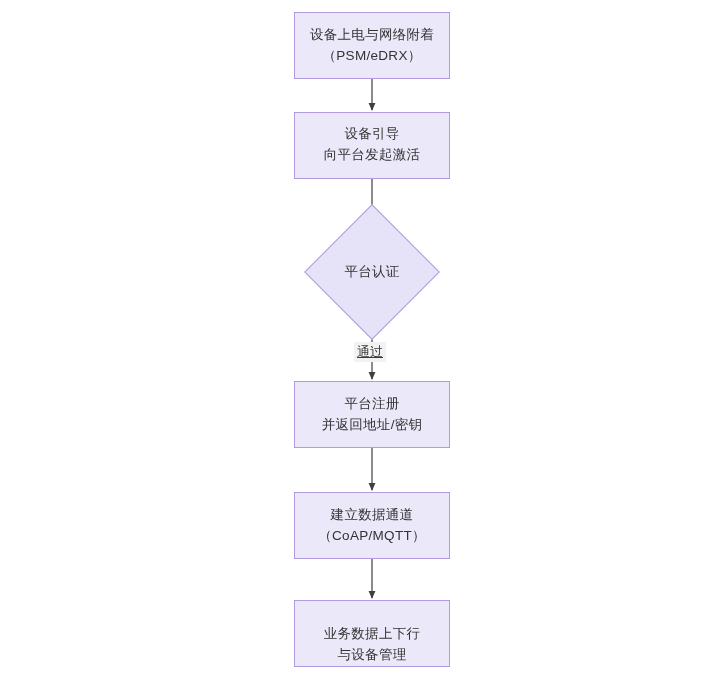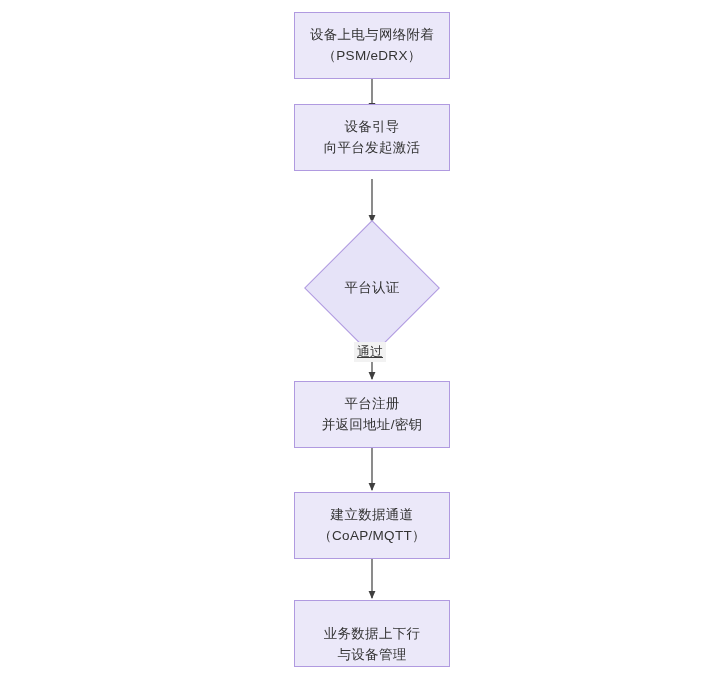--- a/index.html
+++ b/index.html
@@ -117,26 +117,26 @@
     <line x1="372" y1="448" x2="372" y2="490" stroke="#3f3f3f" stroke-width="1.2" marker-end="url(#arrowhead)"></line>
 
     <line x1="372" y1="559" x2="372" y2="598" stroke="#3f3f3f" stroke-width="1.2" marker-end="url(#arrowhead)"></line>
   </svg>
 
   <div class="node node-process" style="left:294px; top:12px;">
     <span class="node-text">设备上电与网络附着
 （PSM/eDRX）</span>
   </div>
 
-  <div class="node node-process" style="left:294px; top:104px;">
+  <div class="node node-process" style="left:294px; top:112px;font-family:Liberation Mono, monospace;">
     <span class="node-text">设备引导
 向平台发起激活</span>
   </div>
 
-  <div class="node node-decision" style="left:324px; top:240px;">
+  <div class="node node-decision" style="left:324px; top:224px;">
     <span class="diamond-shape"></span>
     <span class="node-text">平台认证</span>
   </div>
 
   <div class="edge-label" style="left:354px; top:342px;text-decoration:underline;">通过</div>
 
   <div class="node node-process" style="left:294px; top:492px;">
     <span class="node-text">建立数据通道
 （CoAP/MQTT）</span>
   </div>

